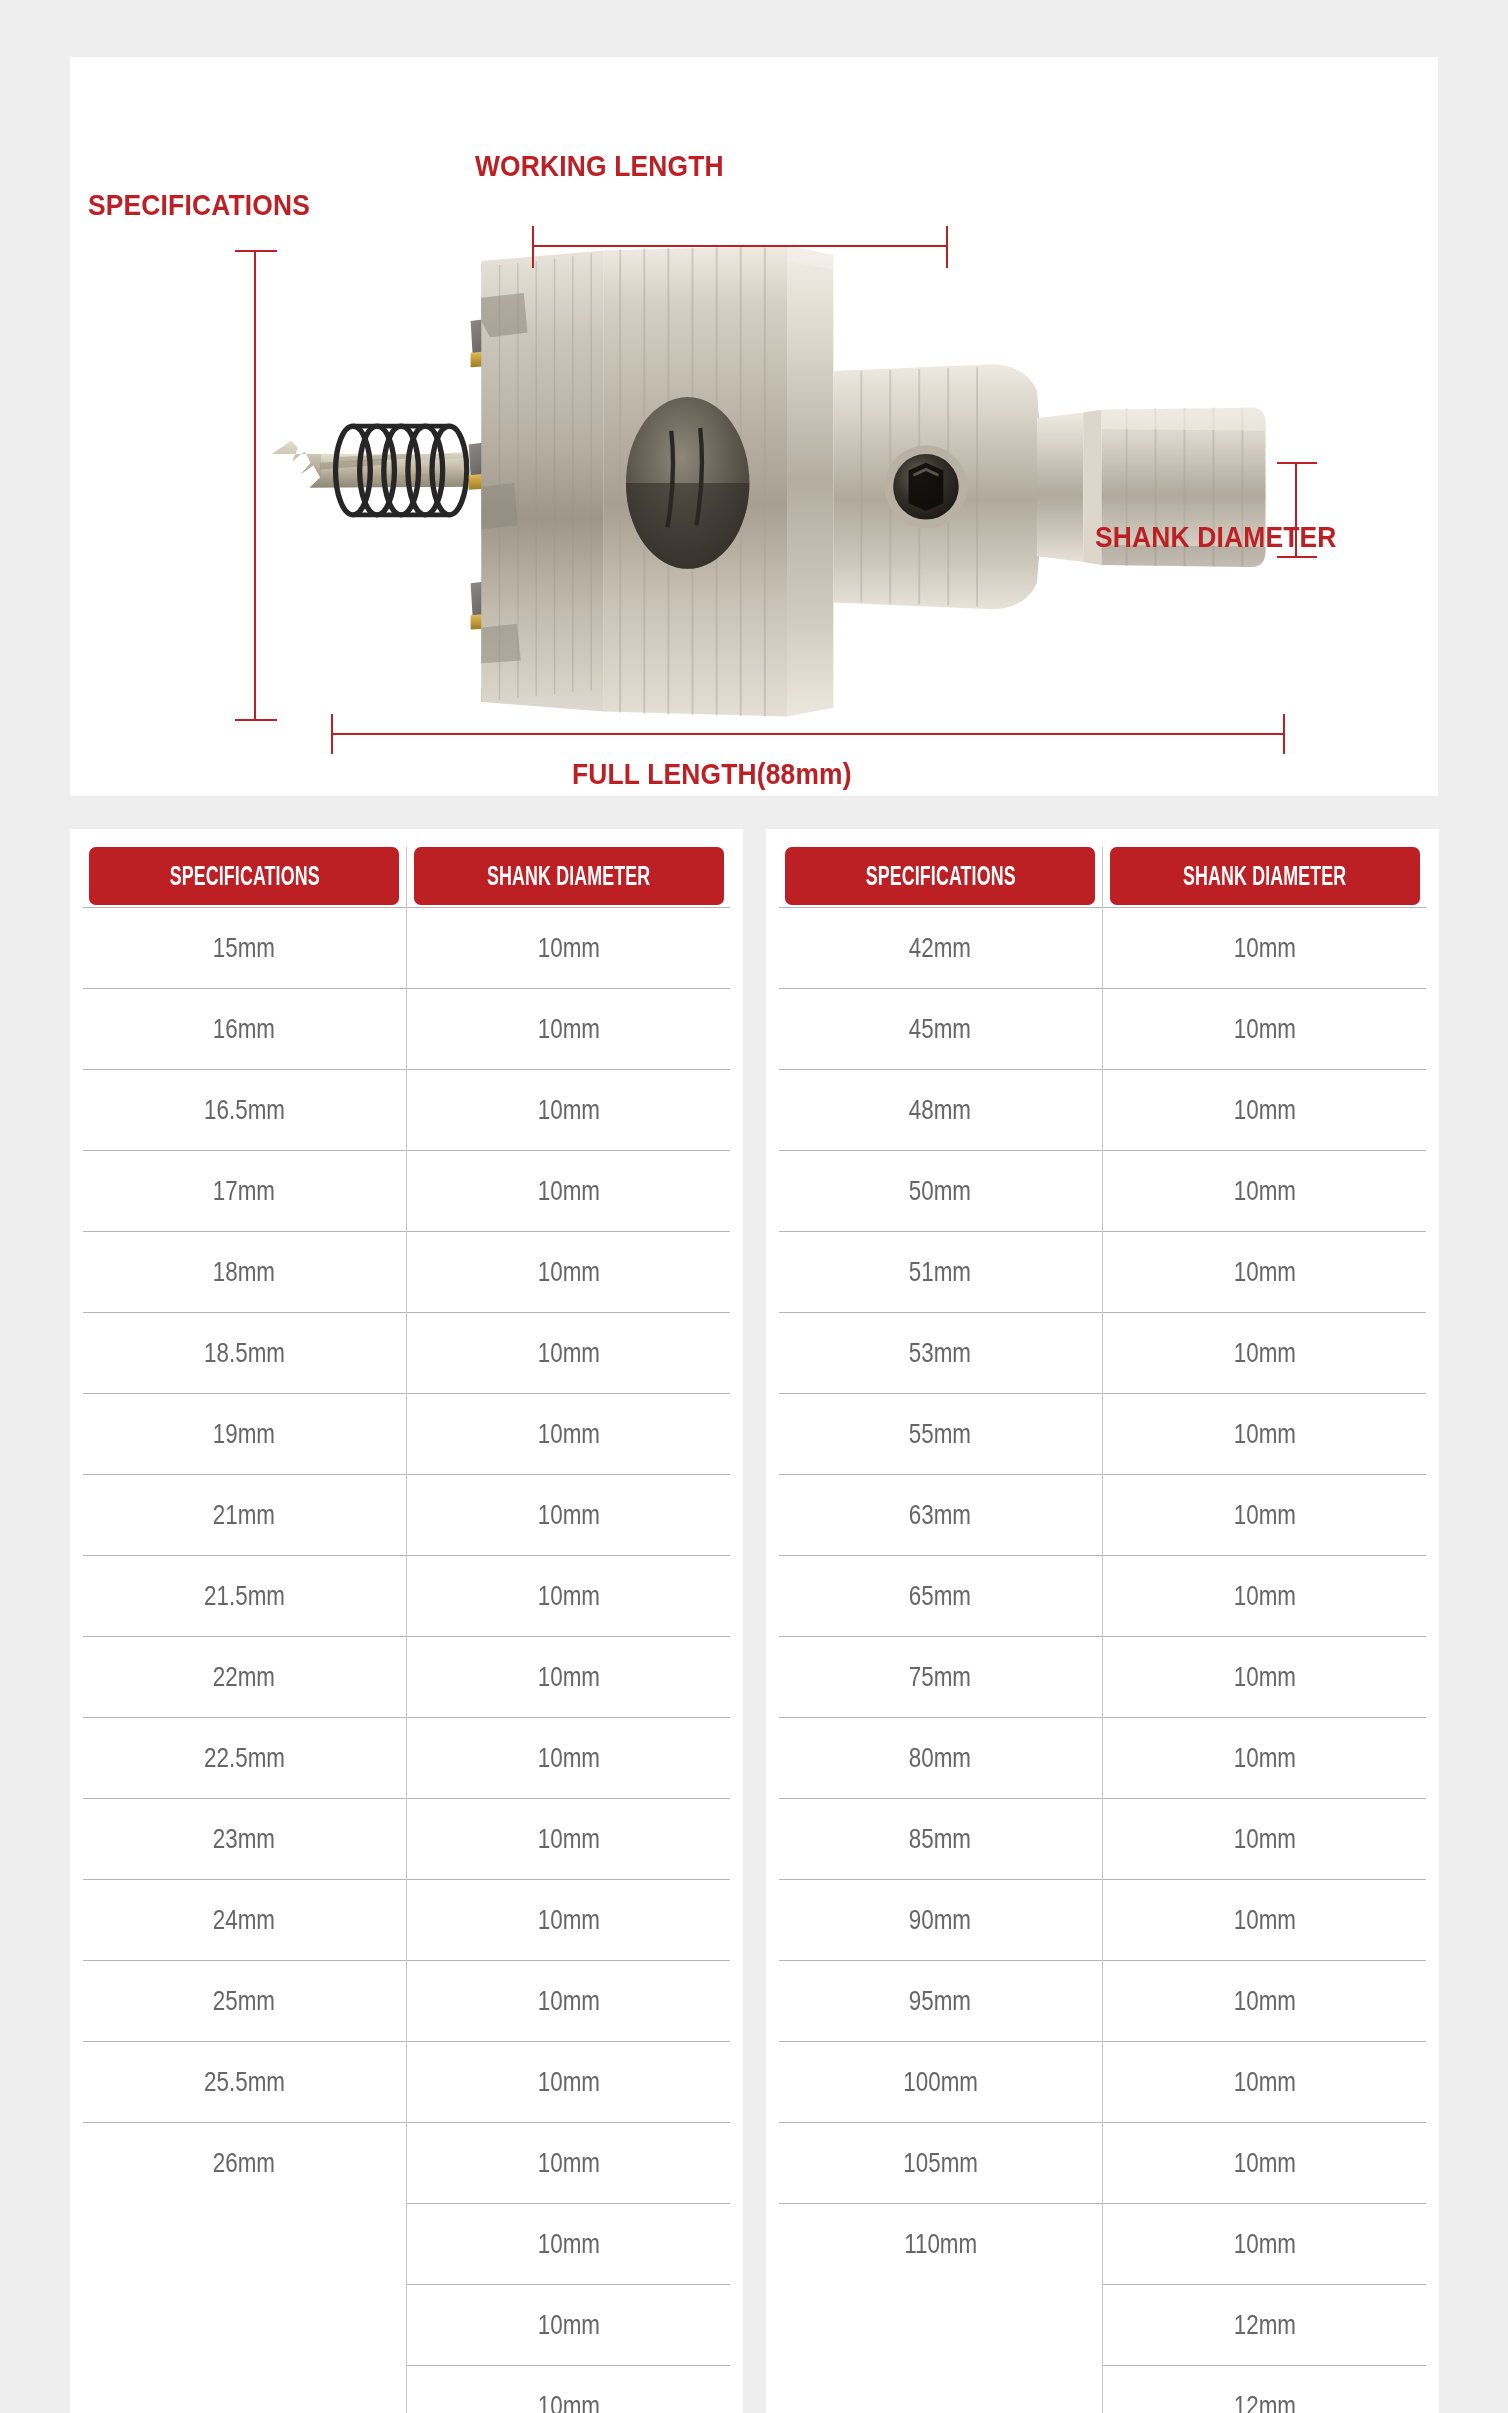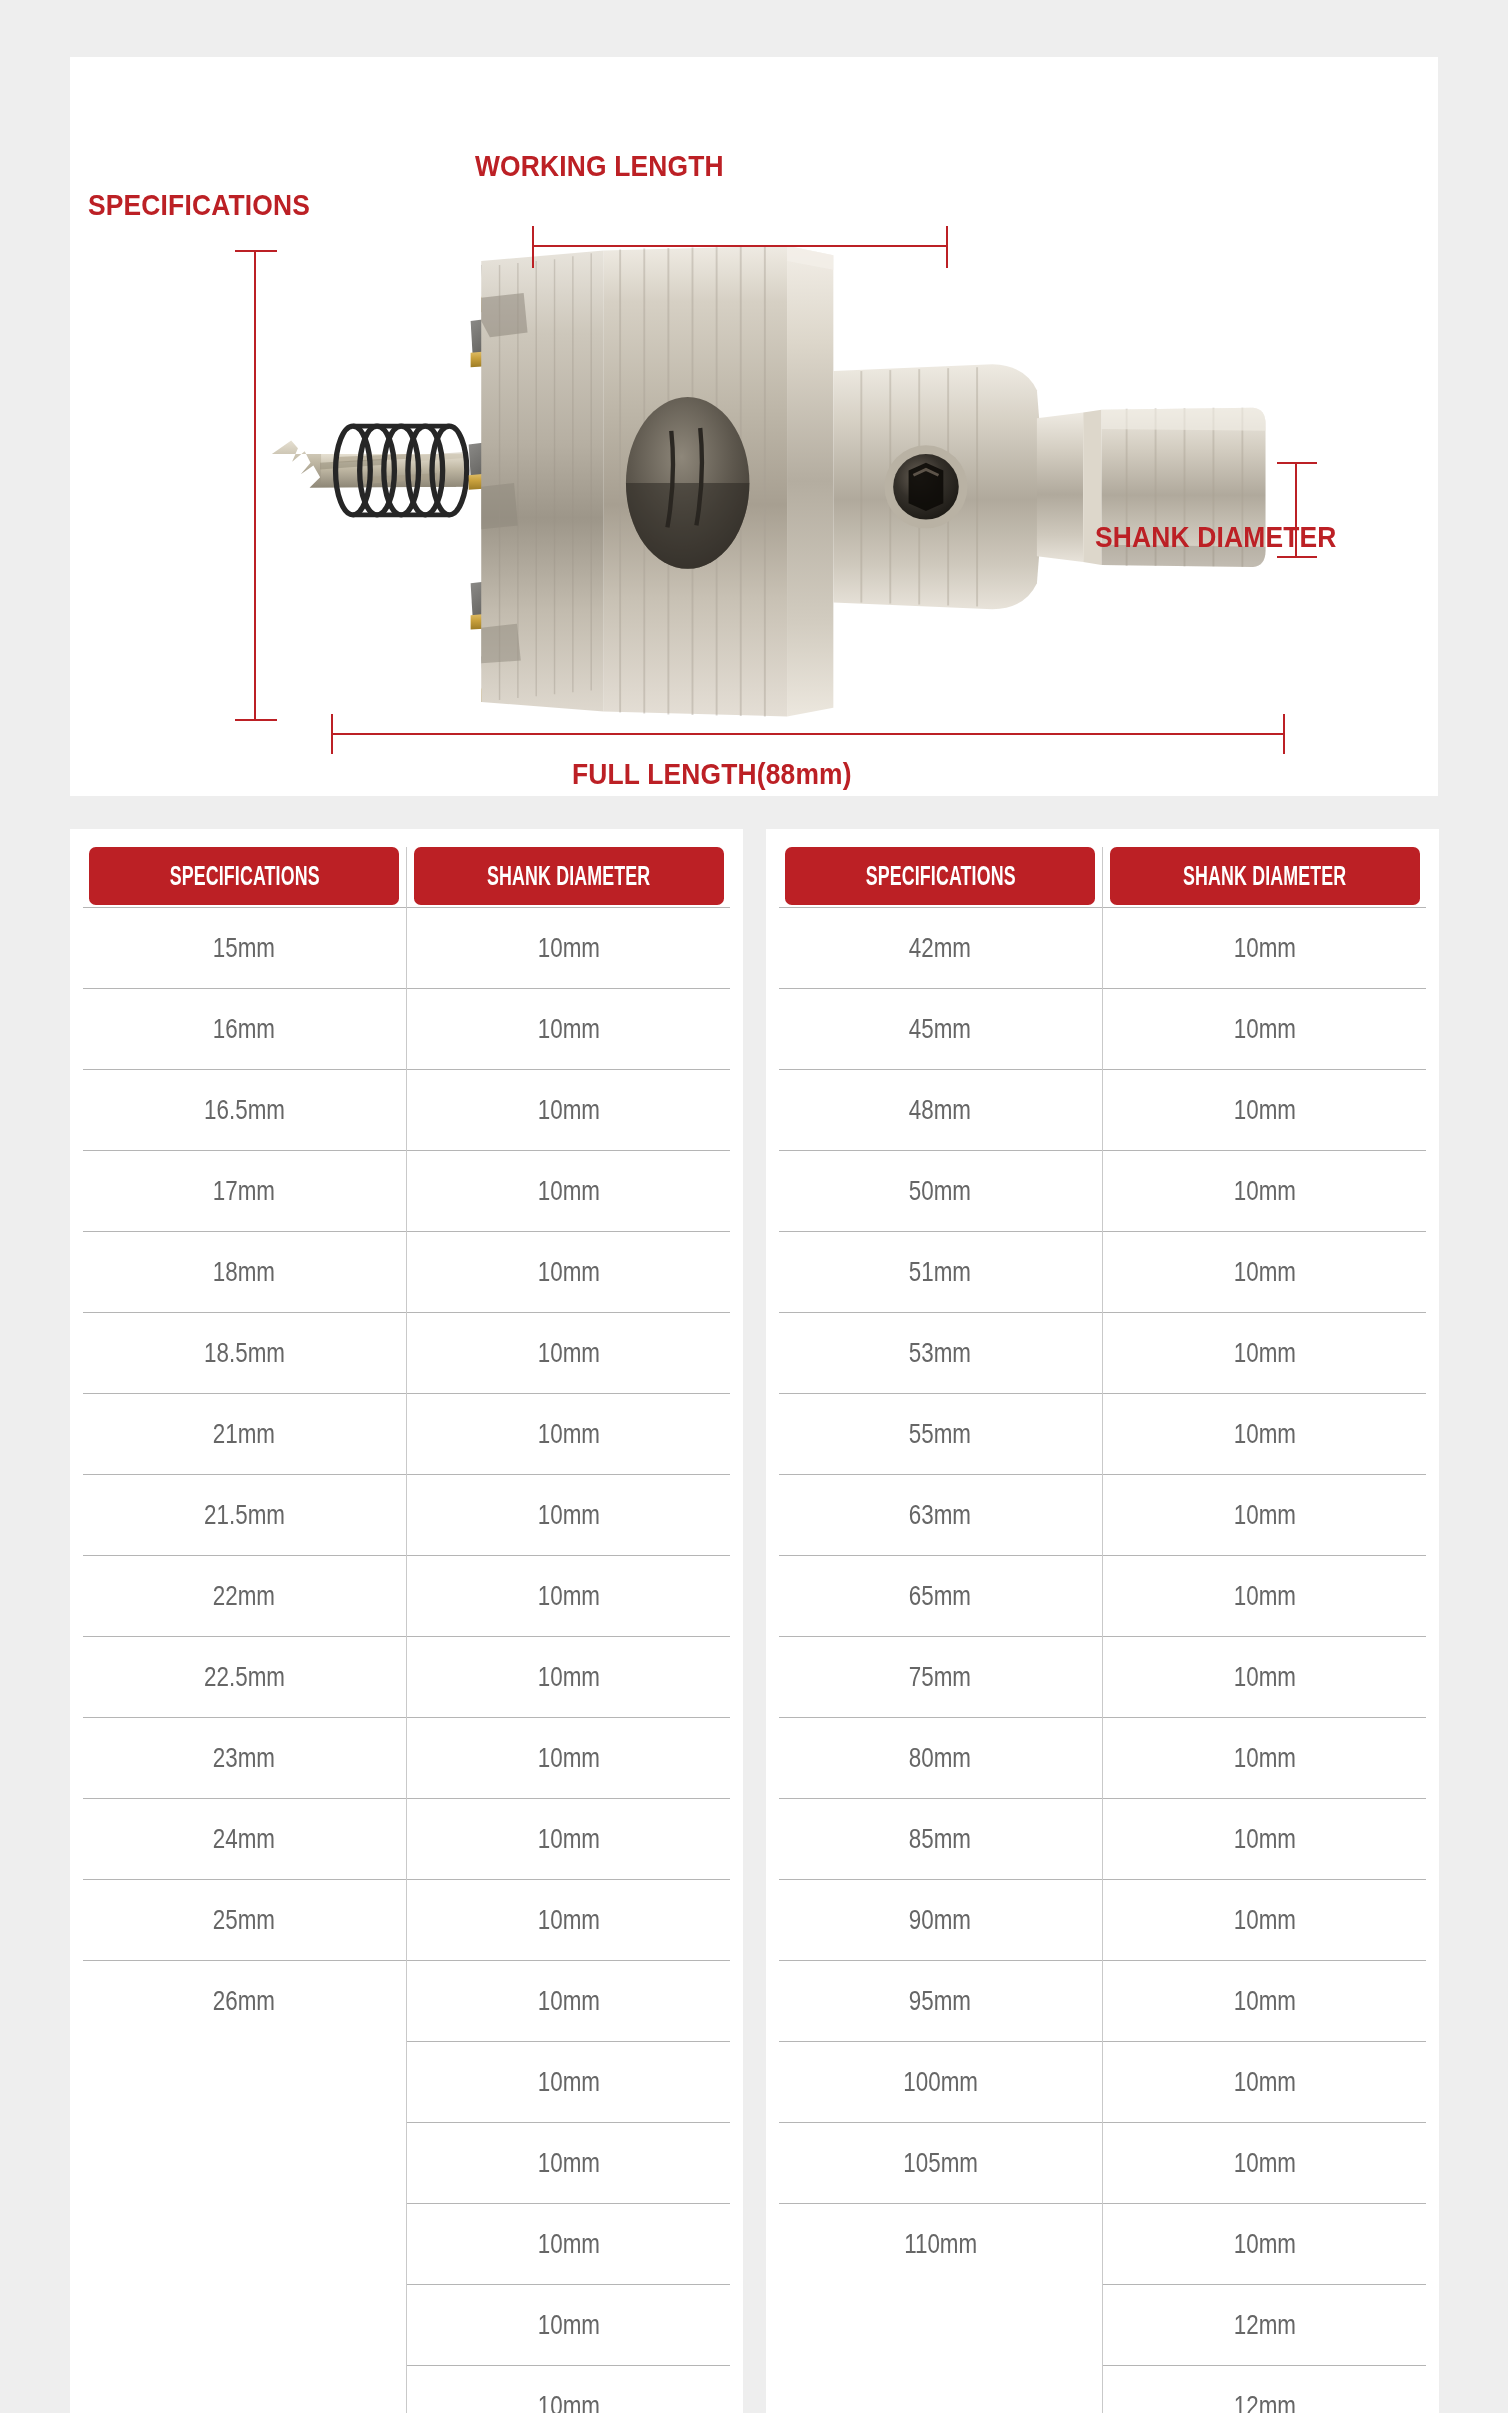--- a/index.html
+++ b/index.html
@@ -345,39 +345,45 @@
             <div class="tcell">
               <span>17mm</span>
             </div>
             <div class="tcell">
               <span>18mm</span>
             </div>
             <div class="tcell">
               <span>18.5mm</span>
             </div>
             <div class="tcell">
+              <span>19mm</span>
+            </div>
+            <div class="tcell">
               <span>21mm</span>
             </div>
             <div class="tcell">
               <span>21.5mm</span>
             </div>
             <div class="tcell">
               <span>22mm</span>
             </div>
             <div class="tcell">
               <span>22.5mm</span>
             </div>
             <div class="tcell">
               <span>23mm</span>
             </div>
             <div class="tcell">
               <span>24mm</span>
             </div>
             <div class="tcell">
               <span>25mm</span>
+            </div>
+            <div class="tcell">
+              <span>25.5mm</span>
             </div>
             <div class="tcell">
               <span>26mm</span>
             </div>
           </div>
       </div>
       <div class="tcol">
         <div class="thead">
           <span>SHANK DIAMETER</span>
         </div>

